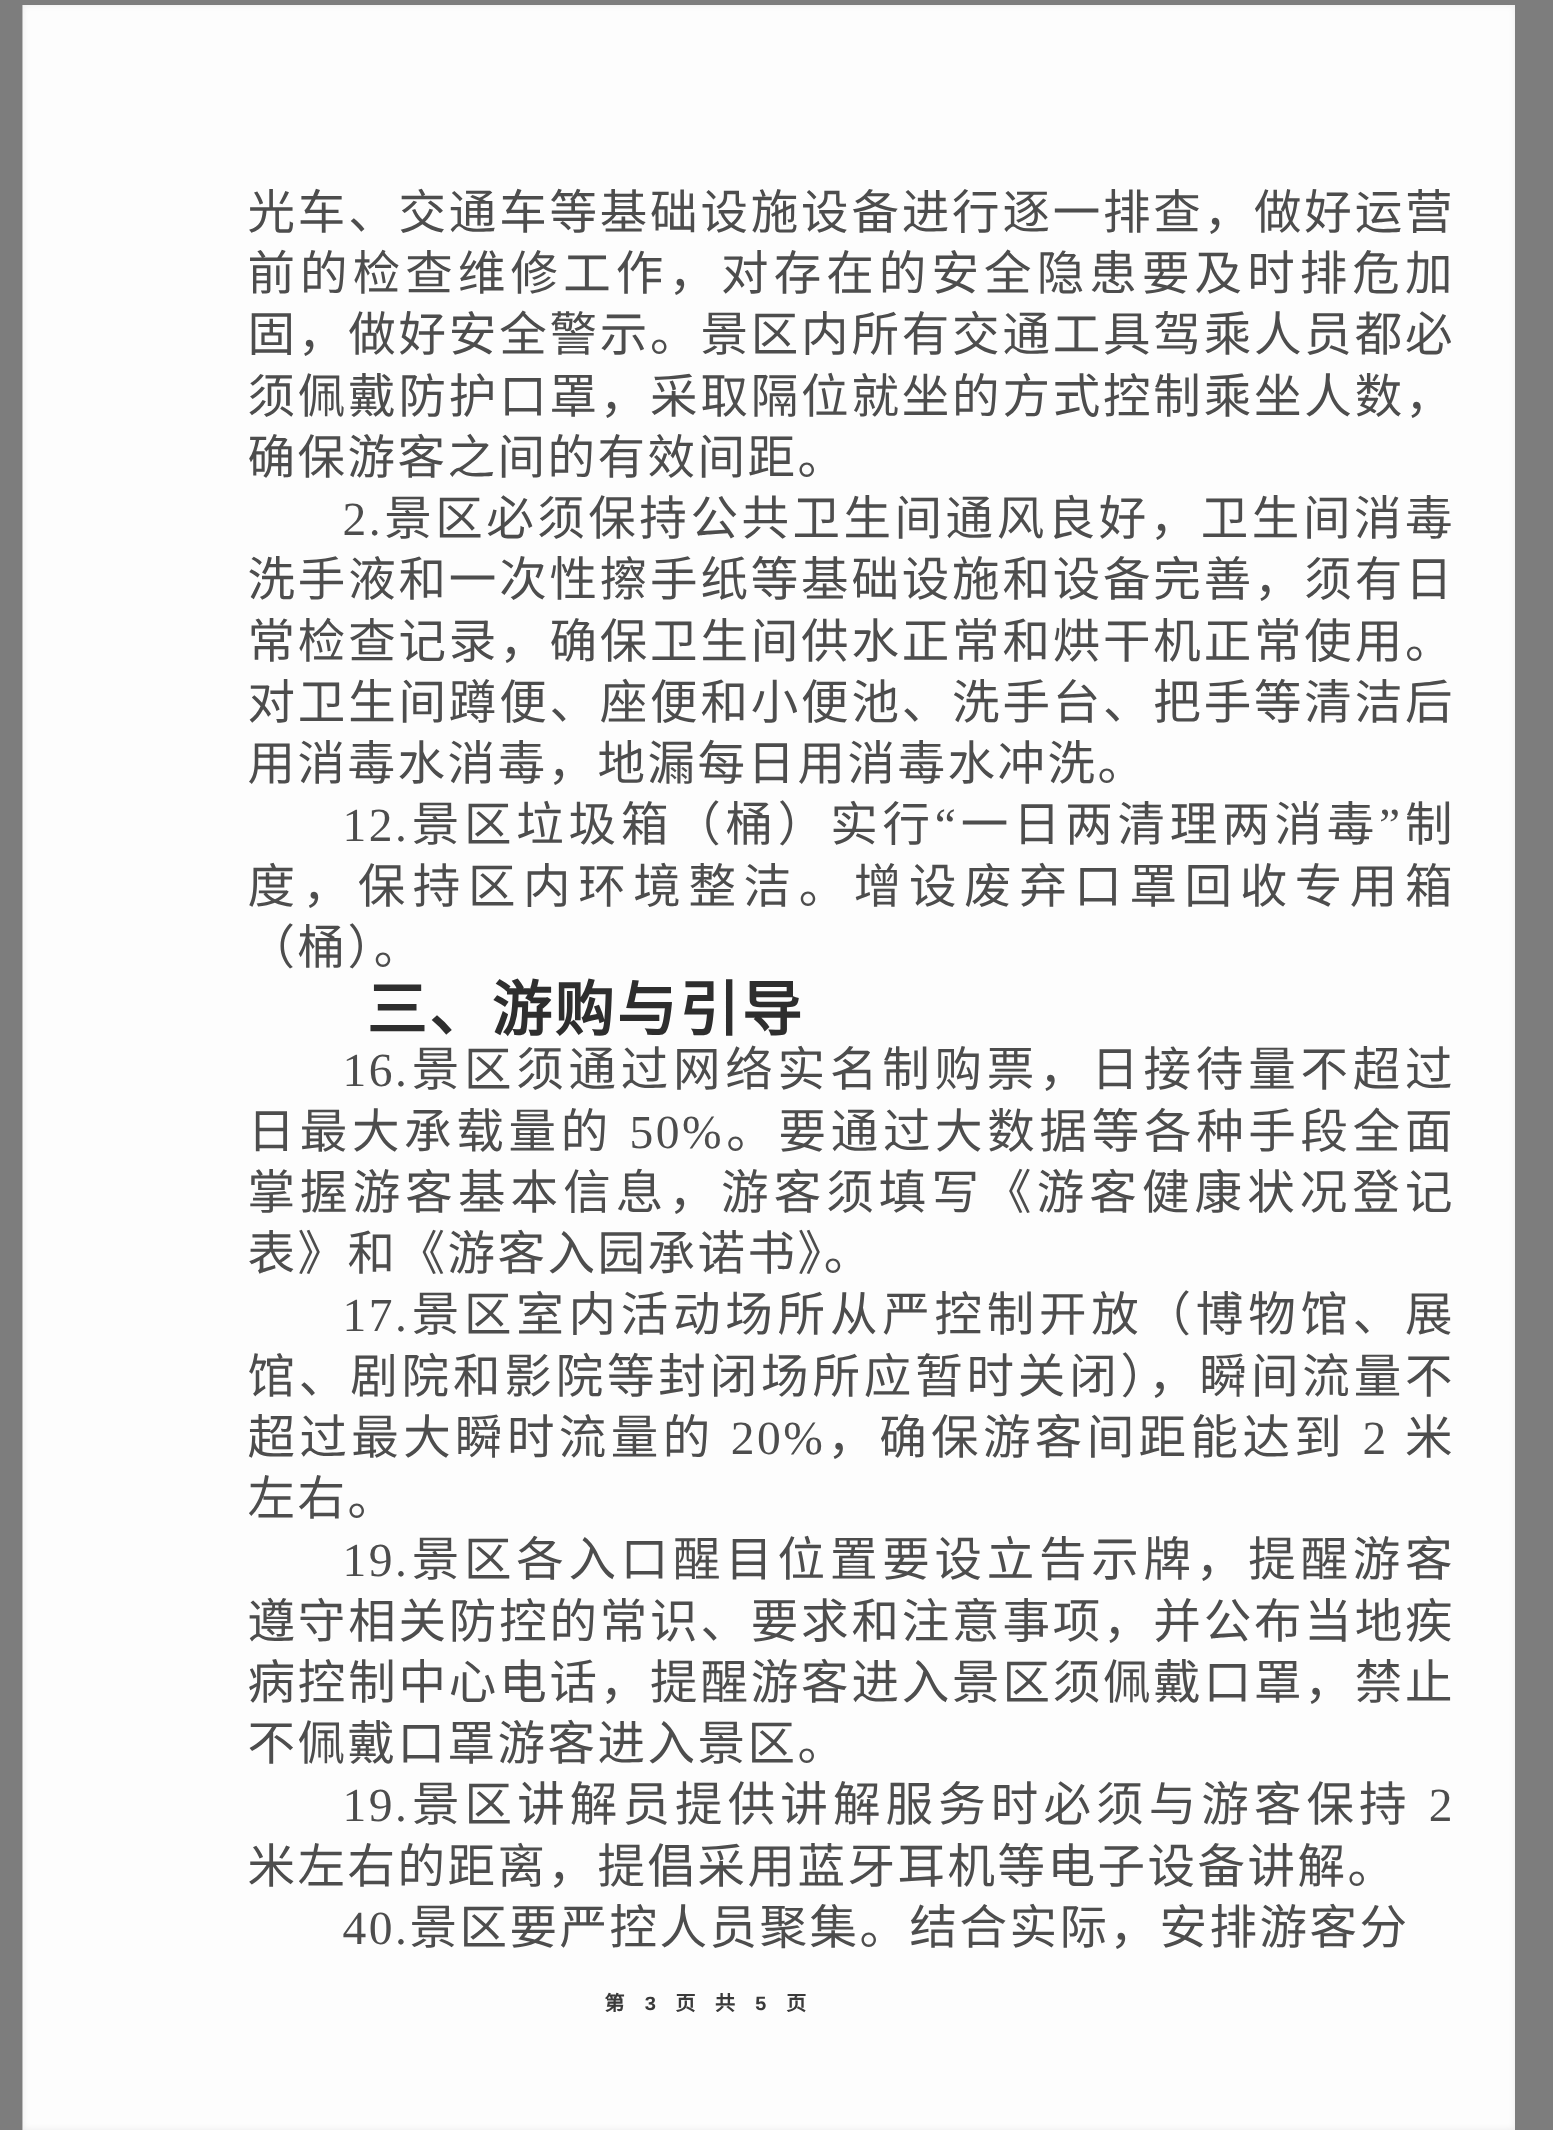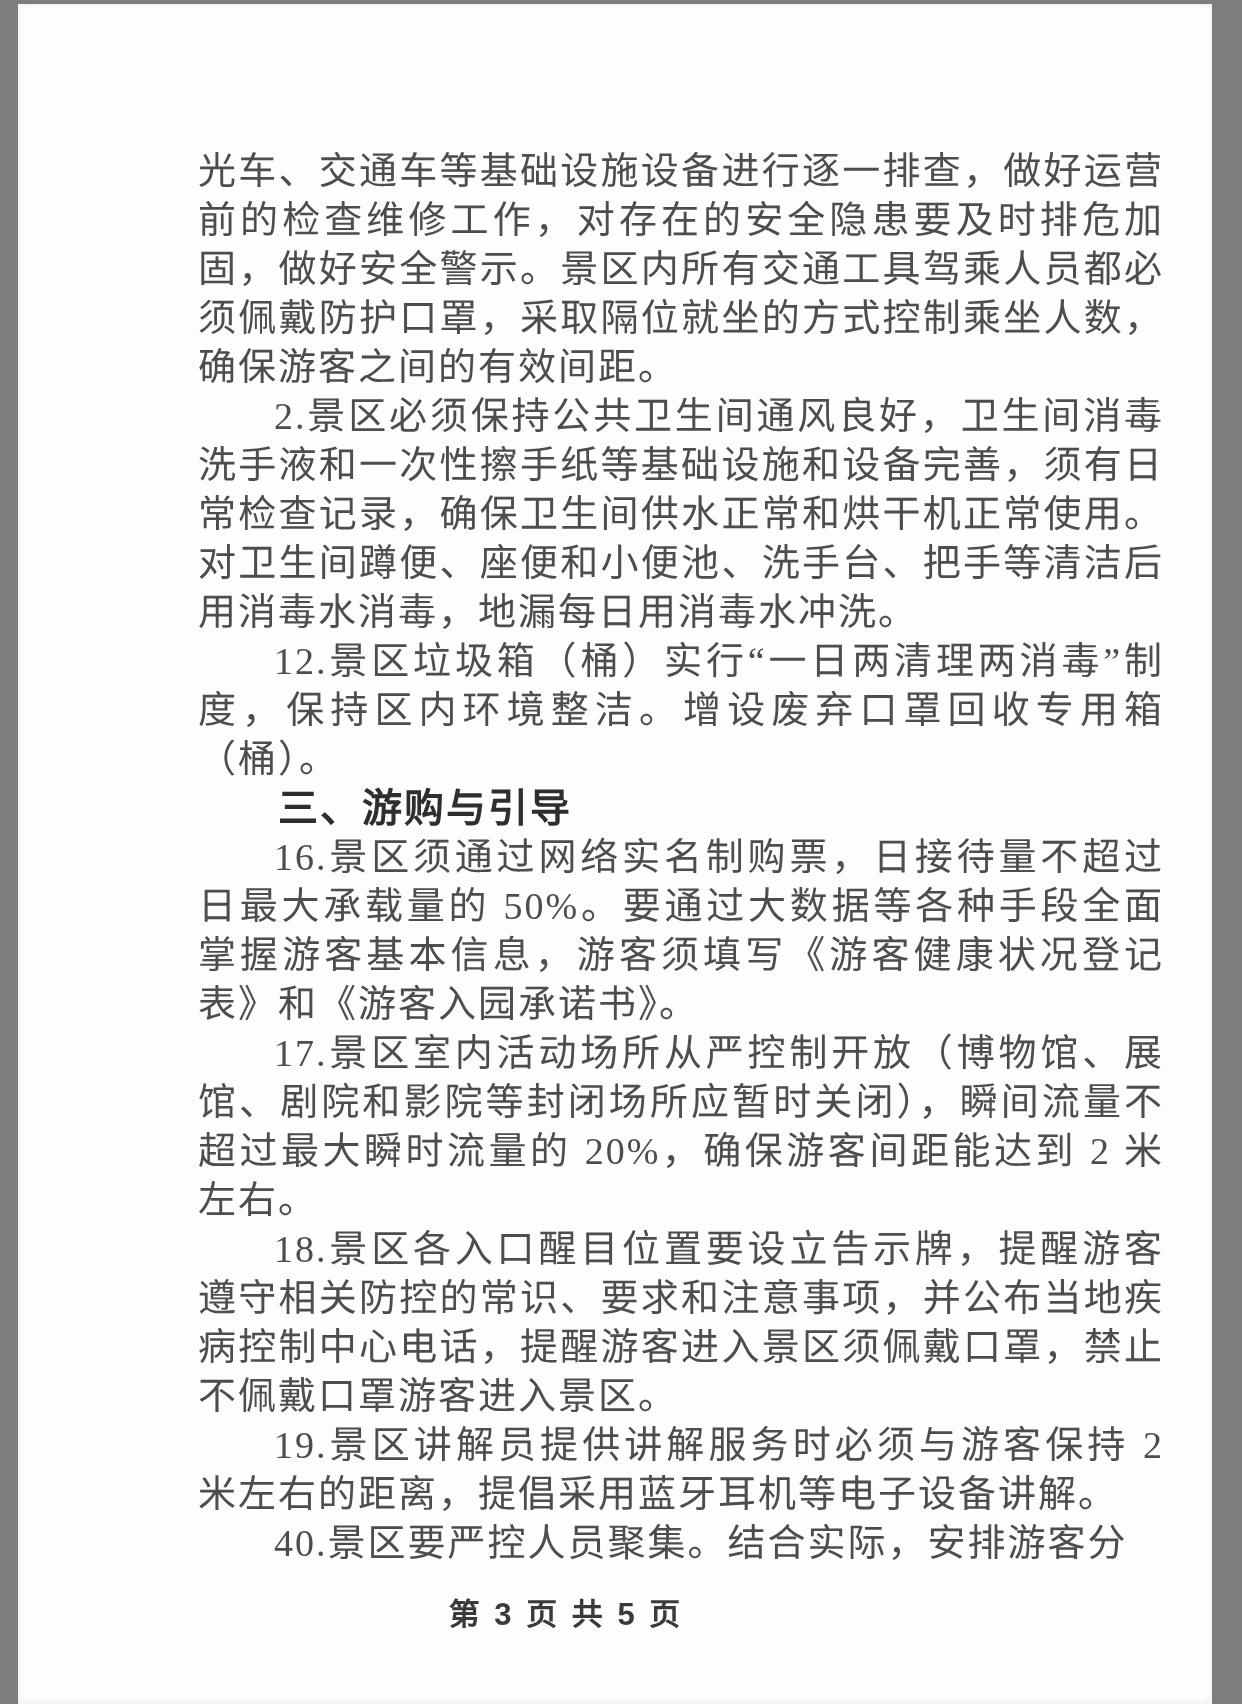--- a/index.html
+++ b/index.html
@@ -46,36 +46,36 @@
   }
   .doc-content p {
     margin: 0;
     text-indent: 2em;
   }
   .doc-content p.no-indent {
     text-indent: 0;
   }
   .doc-content h2.section-heading {
     margin: 0;
-    font-size: 40px;
+    font-size: 48px;
     line-height: 49px;
     text-indent: 2em;
     font-weight: bold;
     color: #2e2e2e;
     letter-spacing: 2px;
   }
   .page-footer {
     position: absolute;
     left: 0;
     top: 1585px;
     width: 1096px;
     text-align: center;
-    font-family: Liberation Sans, sans-serif;
+    font-family: Liberation Mono, monospace;
     font-weight: 700;
-    font-size: 31px;
+    font-size: 16px;
     letter-spacing: 3px;
     color: #3a3a3a;
   }
 </style>
 </head>
 <body>
 
 <div class="viewer-bg">
   <div class="doc-page">
 
@@ -85,21 +85,21 @@
       <p>2.景区必须保持公共卫生间通风良好，卫生间消毒洗手液和一次性擦手纸等基础设施和设备完善，须有日常检查记录，确保卫生间供水正常和烘干机正常使用。对卫生间蹲便、座便和小便池、洗手台、把手等清洁后用消毒水消毒，地漏每日用消毒水冲洗。</p>
 
       <p>12.景区垃圾箱（桶）实行“一日两清理两消毒”制度，保持区内环境整洁。增设废弃口罩回收专用箱（桶）。</p>
 
       <h2 class="section-heading">三、游购与引导</h2>
 
       <p>16.景区须通过网络实名制购票，日接待量不超过日最大承载量的 50%。要通过大数据等各种手段全面掌握游客基本信息，游客须填写《游客健康状况登记表》和《游客入园承诺书》。</p>
 
       <p>17.景区室内活动场所从严控制开放（博物馆、展馆、剧院和影院等封闭场所应暂时关闭），瞬间流量不超过最大瞬时流量的 20%，确保游客间距能达到 2 米左右。</p>
 
-      <p>18.景区各入口醒目位置要设立告示牌，提醒游客遵守相关防控的常识、要求和注意事项，并公布当地疾病控制中心电话，提醒游客进入景区须佩戴口罩，禁止不佩戴口罩游客进入景区。</p>
+      <p>19.景区各入口醒目位置要设立告示牌，提醒游客遵守相关防控的常识、要求和注意事项，并公布当地疾病控制中心电话，提醒游客进入景区须佩戴口罩，禁止不佩戴口罩游客进入景区。</p>
 
       <p>19.景区讲解员提供讲解服务时必须与游客保持 2 米左右的距离，提倡采用蓝牙耳机等电子设备讲解。</p>
 
       <p>40.景区要严控人员聚集。结合实际，安排游客分</p>
     </div>
 
     <div class="page-footer">第 3 页 共 5 页</div>
 
   </div>
 </div>

